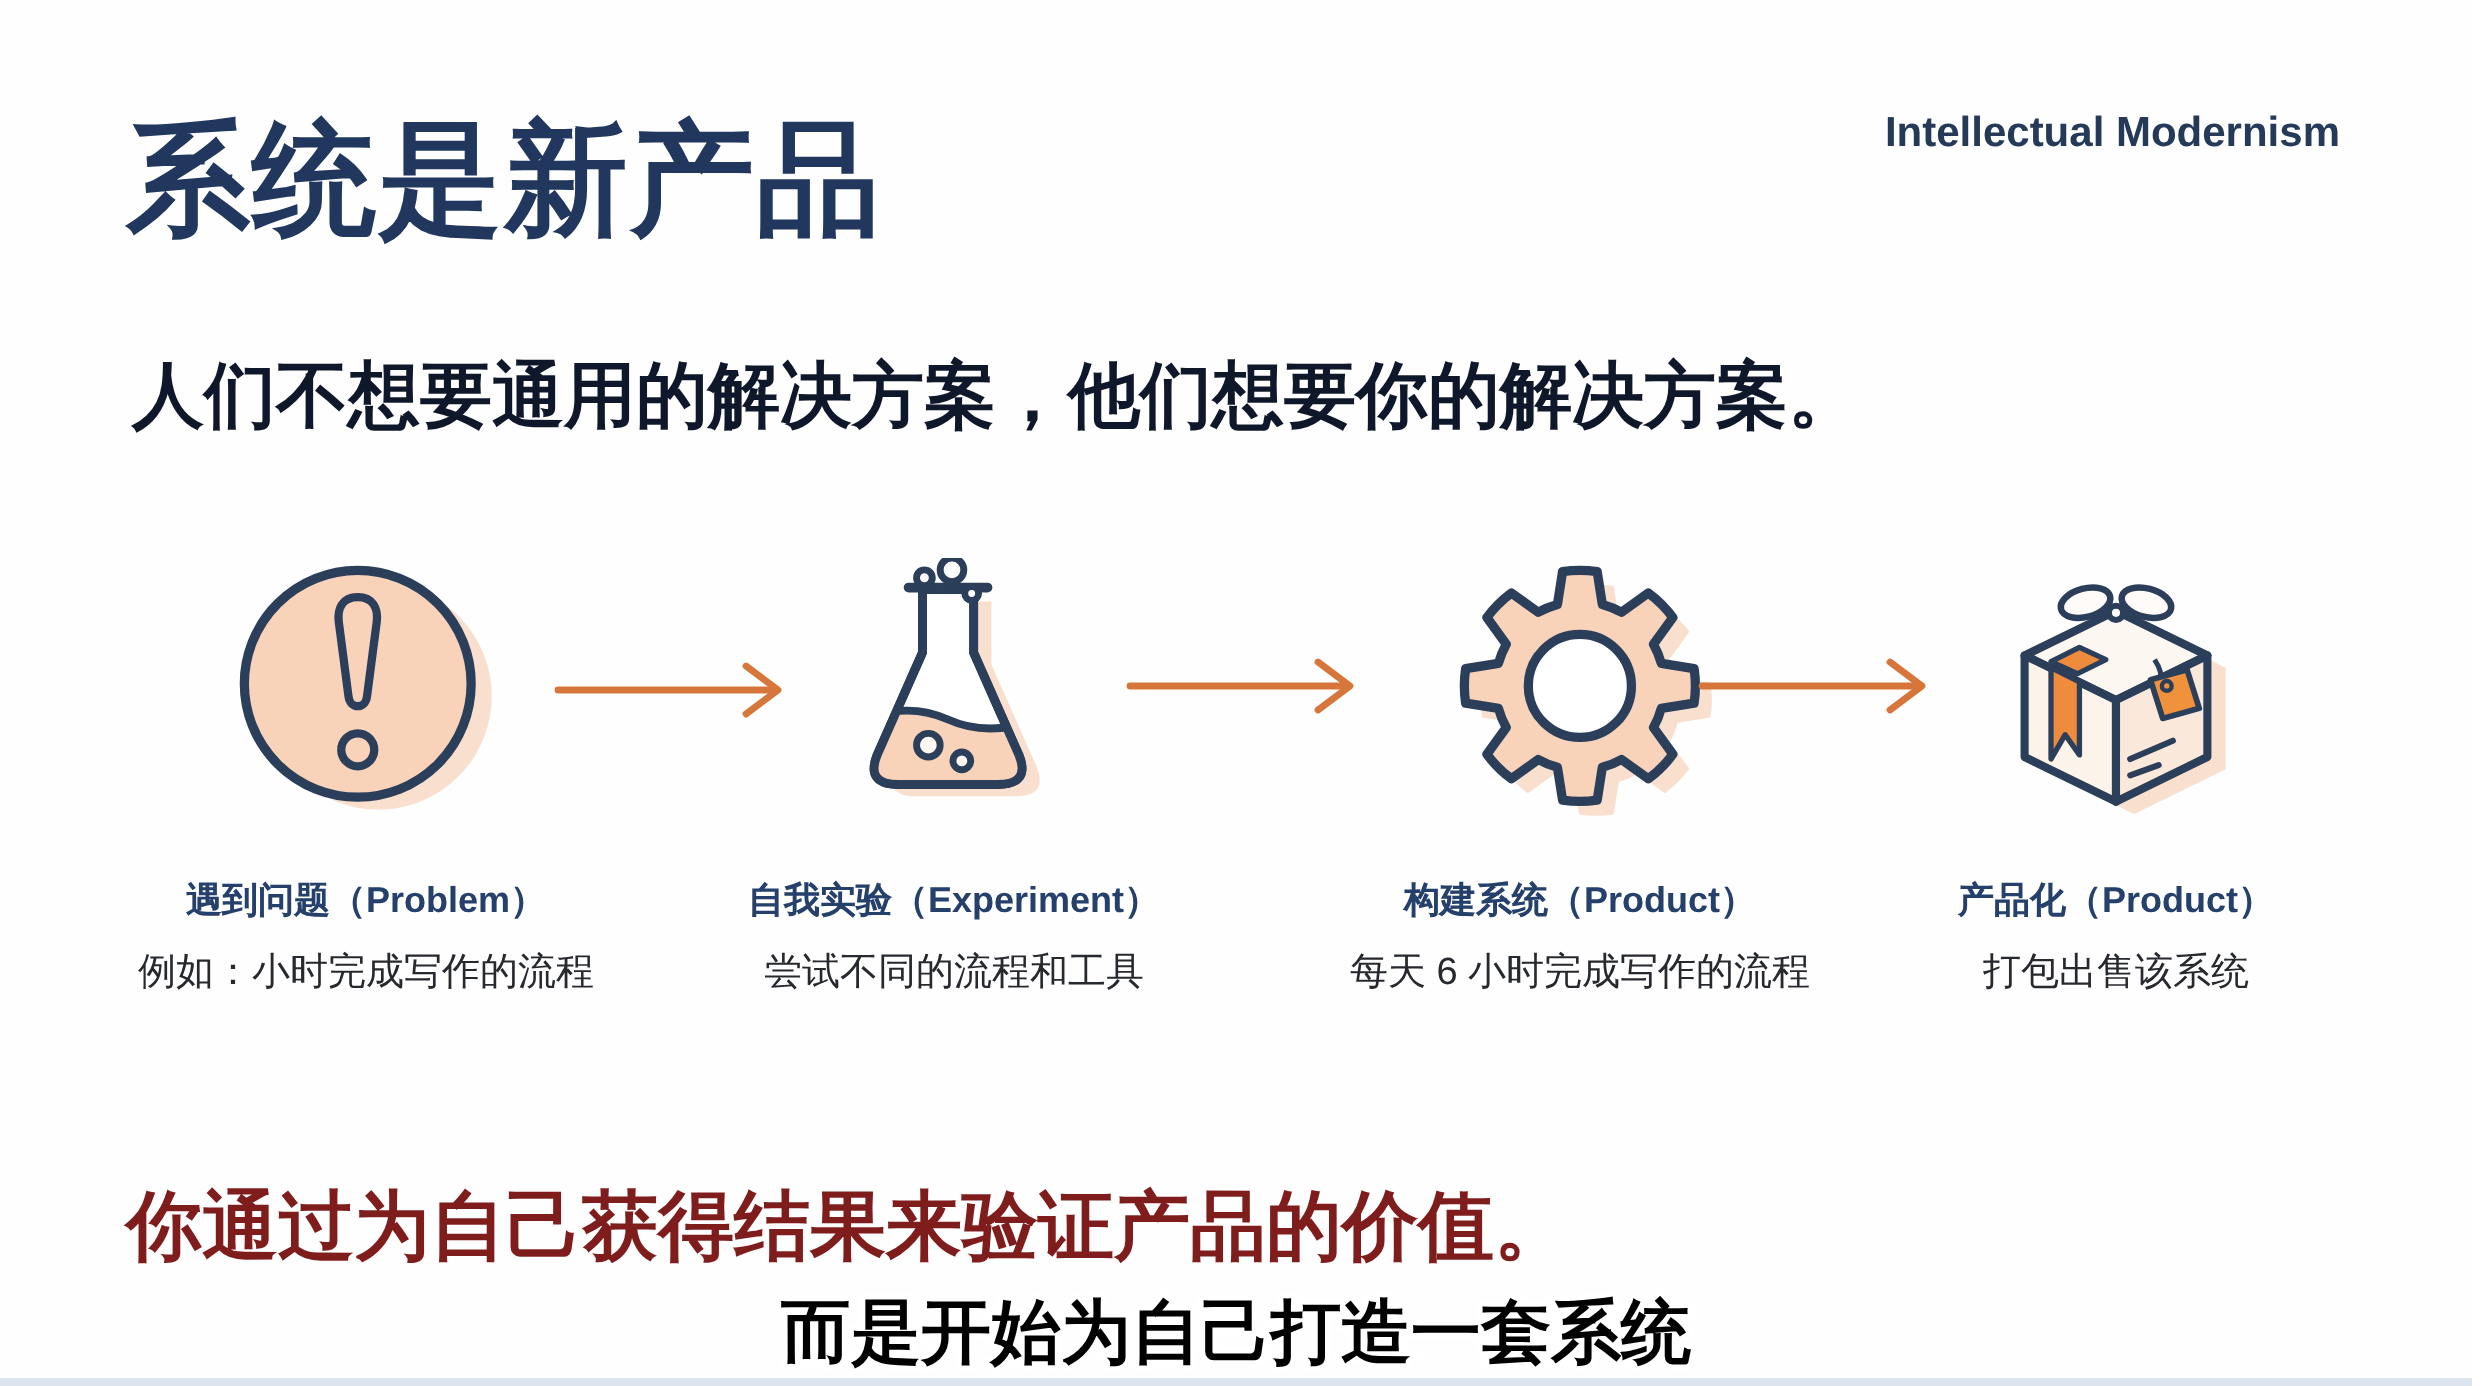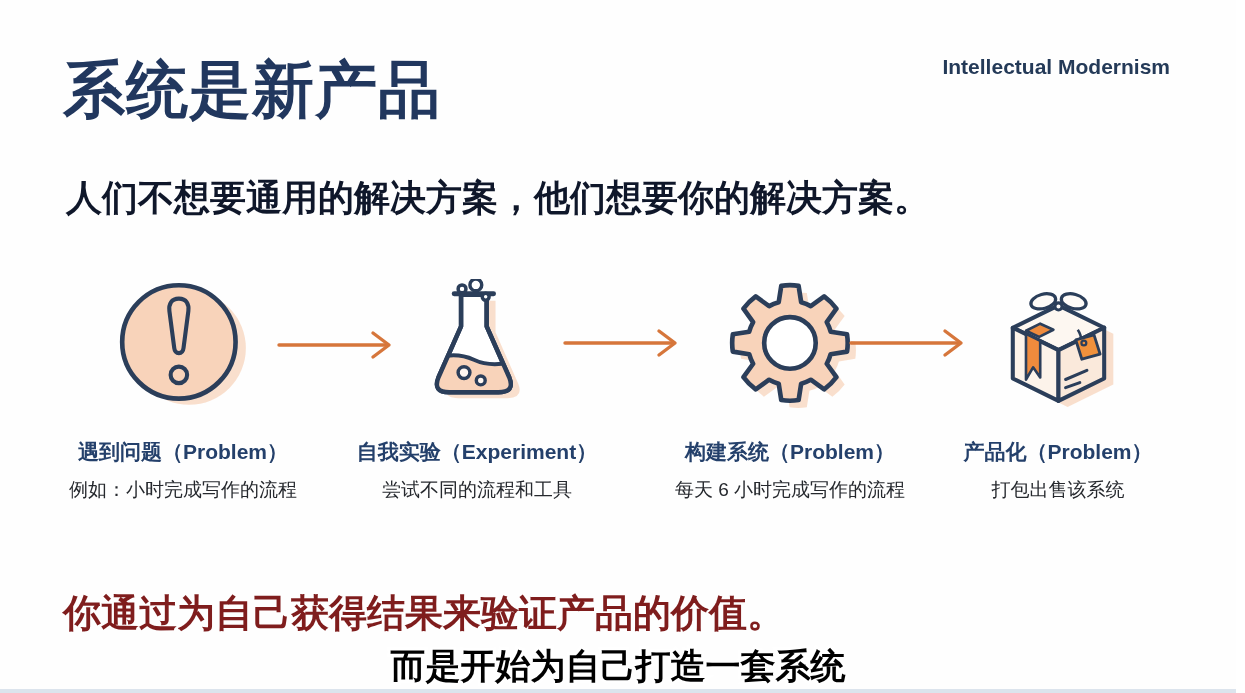--- a/index.html
+++ b/index.html
@@ -22,21 +22,21 @@
     position:absolute; left:66px; top:174px;
     font-size:36px; font-weight:600; color:#0f172a; white-space:nowrap;
   }
   .step {
     position:absolute; top:276px; transform:translateX(-50%);
     display:flex; flex-direction:column; align-items:center; text-align:center;
   }
   .icon-wrap { height:138px; display:flex; align-items:center; justify-content:center; }
   .icon-wrap svg { display:block; }
   .step-label {
-    margin-top:24px; font-size:21px; font-weight:800; color:#24406b; white-space:nowrap;
+    margin-top:24px; font-size:18px; font-weight:800; color:#24406b; white-space:nowrap;
   }
   .step-desc {
     margin-top:11px; font-size:19px; font-weight:500; color:#26292e; white-space:nowrap;
   }
   .arrow { position:absolute; }
   .arrow line, .arrow polyline {
     stroke:#d6763b; stroke-width:3.4; fill:none;
     stroke-linecap:round; stroke-linejoin:round;
   }
   .conclusion {
@@ -118,21 +118,21 @@
   </svg>
 
   <div class="step" style="left:790px">
     <div class="icon-wrap">
       <svg width="134" height="134" viewBox="0 0 130 130">
         <path id="gear-shadow" class="shadow" transform="translate(8,7)" d="M 54.1 23.5 L 56.6 7.6 A 56 56 0 0 1 73.4 7.6 L 75.9 23.5 A 41 41 0 0 1 85.2 27.3 L 98.2 17.9 A 56 56 0 0 1 110.1 29.8 L 100.7 42.8 A 41 41 0 0 1 104.5 52.1 L 120.4 54.6 A 56 56 0 0 1 120.4 71.4 L 104.5 73.9 A 41 41 0 0 1 100.7 83.2 L 110.1 96.2 A 56 56 0 0 1 98.2 108.1 L 85.2 98.7 A 41 41 0 0 1 75.9 102.5 L 73.4 118.4 A 56 56 0 0 1 56.6 118.4 L 54.1 102.5 A 41 41 0 0 1 44.8 98.7 L 31.8 108.1 A 56 56 0 0 1 19.9 96.2 L 29.3 83.2 A 41 41 0 0 1 25.5 73.9 L 9.6 71.4 A 56 56 0 0 1 9.6 54.6 L 25.5 52.1 A 41 41 0 0 1 29.3 42.8 L 19.9 29.8 A 56 56 0 0 1 31.8 17.9 L 44.8 27.3 A 41 41 0 0 1 54.1 23.5 Z"></path>
         <path id="gear-main" class="peach nv" stroke-width="4.5" stroke-linejoin="round" d="M 54.1 23.5 L 56.6 7.6 A 56 56 0 0 1 73.4 7.6 L 75.9 23.5 A 41 41 0 0 1 85.2 27.3 L 98.2 17.9 A 56 56 0 0 1 110.1 29.8 L 100.7 42.8 A 41 41 0 0 1 104.5 52.1 L 120.4 54.6 A 56 56 0 0 1 120.4 71.4 L 104.5 73.9 A 41 41 0 0 1 100.7 83.2 L 110.1 96.2 A 56 56 0 0 1 98.2 108.1 L 85.2 98.7 A 41 41 0 0 1 75.9 102.5 L 73.4 118.4 A 56 56 0 0 1 56.6 118.4 L 54.1 102.5 A 41 41 0 0 1 44.8 98.7 L 31.8 108.1 A 56 56 0 0 1 19.9 96.2 L 29.3 83.2 A 41 41 0 0 1 25.5 73.9 L 9.6 71.4 A 56 56 0 0 1 9.6 54.6 L 25.5 52.1 A 41 41 0 0 1 29.3 42.8 L 19.9 29.8 A 56 56 0 0 1 31.8 17.9 L 44.8 27.3 A 41 41 0 0 1 54.1 23.5 Z"></path>
         <circle class="nv" cx="65" cy="63" r="25" fill="#ffffff" stroke-width="4.5"></circle>
       </svg>
     </div>
-    <div class="step-label">构建系统（Problem）</div>
+    <div class="step-label">构建系统（Product）</div>
     <div class="step-desc">每天 6 小时完成写作的流程</div>
   </div>
 
   <svg class="arrow" style="left:848px; top:328px" width="125" height="30" viewBox="0 0 125 30">
     <line x1="3" y1="15" x2="110" y2="15"></line>
       <polyline points="97,3 113,15 97,27"></polyline>
   </svg>
 
   <div class="step" style="left:1058px">
     <div class="icon-wrap">
@@ -146,21 +146,21 @@
         <ellipse class="nv" cx="50" cy="22" rx="12.5" ry="7" fill="#fefbf8" stroke-width="3.2" transform="rotate(-15 50 22)"></ellipse>
         <ellipse class="nv" cx="80" cy="22" rx="12.5" ry="7" fill="#fefbf8" stroke-width="3.2" transform="rotate(15 80 22)"></ellipse>
         <circle class="nv" cx="65" cy="27" r="3.5" fill="#fefbf8" stroke-width="3"></circle>
         <path class="nv" fill="none" stroke-width="2.5" d="M84 50 Q88 56 87 61"></path>
         <path class="nv" fill="#f0913c" stroke-width="2.8" stroke-linejoin="round" d="M82 60 L100 55 L106 74 L88 79 Z"></path>
         <circle class="nv" cx="90" cy="63" r="2.4" fill="none" stroke-width="2.2"></circle>
         <line class="nv" x1="72" y1="99" x2="93" y2="90" stroke-width="3" stroke-linecap="round"></line>
         <line class="nv" x1="72" y1="107" x2="86" y2="102" stroke-width="3" stroke-linecap="round"></line>
       </svg>
     </div>
-    <div class="step-label">产品化（Problem）</div>
+    <div class="step-label">产品化（Product）</div>
     <div class="step-desc">打包出售该系统</div>
   </div>
 
   <div class="conclusion">你通过为自己获得结果来验证产品的价值。</div>
   <div class="caption">而是开始为自己打造一套系统</div>
   <div class="bottom-strip"></div>
 
 </div>
 
 </body></html>

